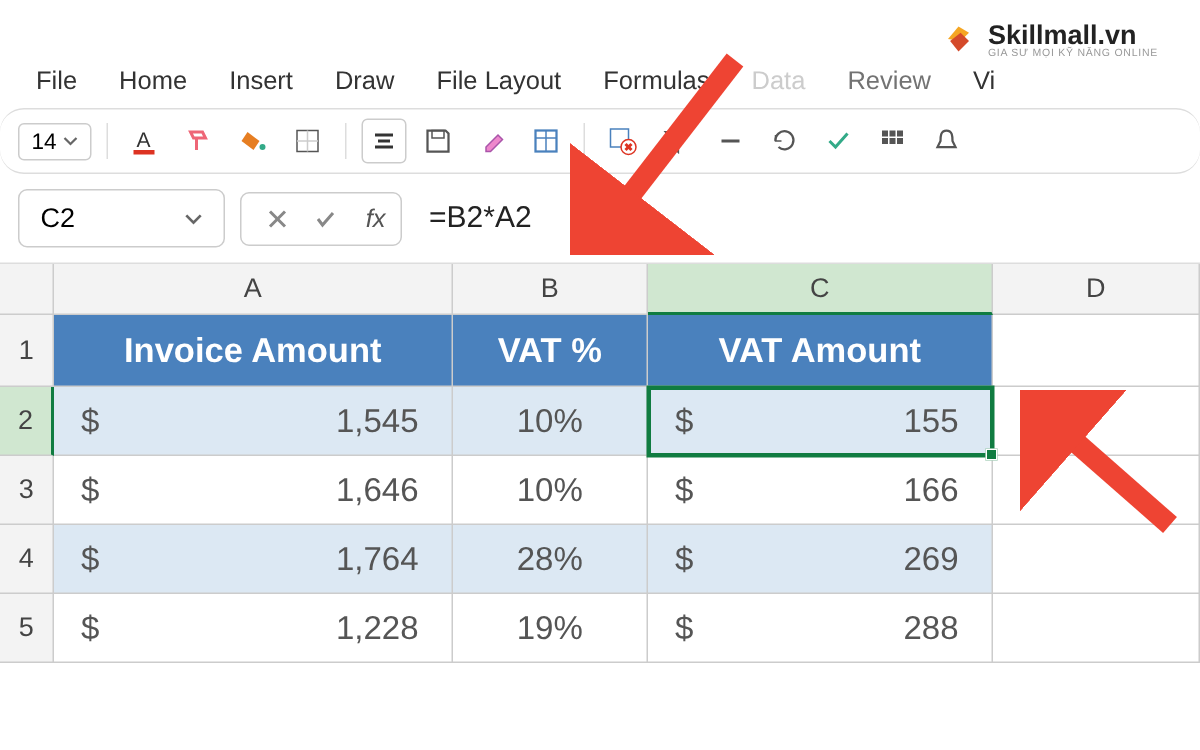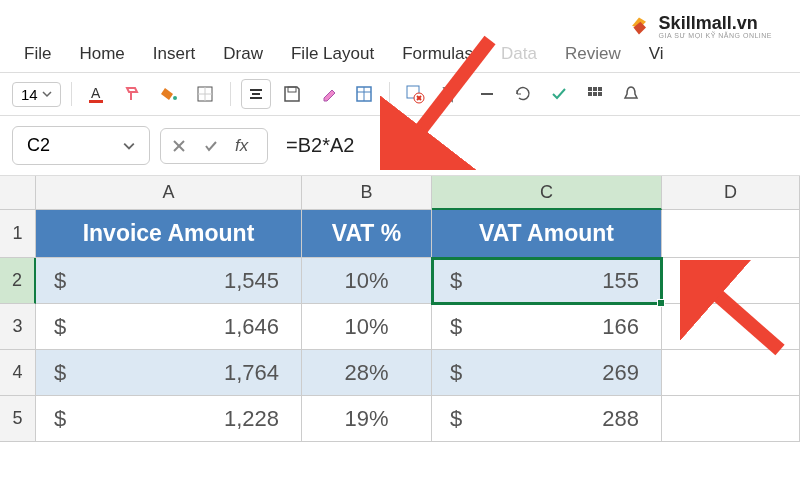--- a/index.html
+++ b/index.html
@@ -8,30 +8,30 @@
 .watermark { position: absolute; top: 8px; right: 18px; display: flex; align-items: center; gap: 6px; z-index: 100; background: #fff; padding: 4px 10px; border-radius: 20px; }
 .wm-icon { width: 28px; height: 28px; position: relative; }
 .wm-icon svg { width: 100%; height: 100%; }
 .wm-text { display: flex; flex-direction: column; line-height: 1; }
 .wm-title { font-size: 18px; font-weight: 600; color: #222; }
 .wm-sub { font-size: 7px; color: #999; letter-spacing: 0.5px; }
 
 .tabs { display: flex; padding: 14px 24px 8px; gap: 28px; font-size: 17px; color: #333; margin-top: 30px; }
 .tab { cursor: pointer; }
 
-.toolbar { display: flex; align-items: center; padding: 6px 12px; gap: 6px; border-top: 1px solid #ddd; border-bottom: 1px solid #ddd; }
+.toolbar { display: flex; align-items: center; padding: 6px 12px; gap: 6px; border-top: 1px solid #ddd; border-bottom: 1px solid #ddd; border-radius: 16px; }
 .font-size-box { display: flex; align-items: center; border: 1px solid #ccc; border-radius: 4px; padding: 3px 8px; font-size: 15px; gap: 4px; }
 .tb-btn { width: 30px; height: 30px; display: flex; align-items: center; justify-content: center; border-radius: 4px; cursor: pointer; }
 .tb-sep { width: 1px; height: 24px; background: #ddd; margin: 0 4px; }
 .icon-svg { width: 20px; height: 20px; }
 
 .formula-bar { display: flex; align-items: center; padding: 10px 12px; gap: 10px; border-bottom: 1px solid #ddd; }
 .name-box { border: 1px solid #ccc; border-radius: 6px; padding: 8px 14px; font-size: 18px; width: 138px; display: flex; align-items: center; justify-content: space-between; }
 .fb-btns { display: flex; align-items: center; border: 1px solid #ccc; border-radius: 6px; padding: 6px 10px; gap: 10px; }
-.fb-btn { width: 22px; height: 22px; display: flex; align-items: center; justify-content: flex-start; color: #888; cursor: pointer; }
+.fb-btn { width: 22px; height: 22px; display: flex; align-items: center; justify-content: flex-end; color: #888; cursor: pointer; }
 .formula-input { font-size: 20px; color: #222; padding: 4px 8px; flex: 1; }
 
 .grid { position: relative; }
 .col-headers { display: flex; }
 .corner { width: 36px; height: 34px; border-right: 1px solid #ccc; border-bottom: 1px solid #ccc; background: #f3f3f3; }
 .col-h { height: 34px; border-right: 1px solid #ccc; border-bottom: 1px solid #ccc; background: #f3f3f3; display: flex; align-items: center; justify-content: center; font-size: 18px; color: #444; }
 .col-A { width: 266px; }
 .col-B { width: 130px; }
 .col-C { width: 230px; }
 .col-D { width: 138px; }

